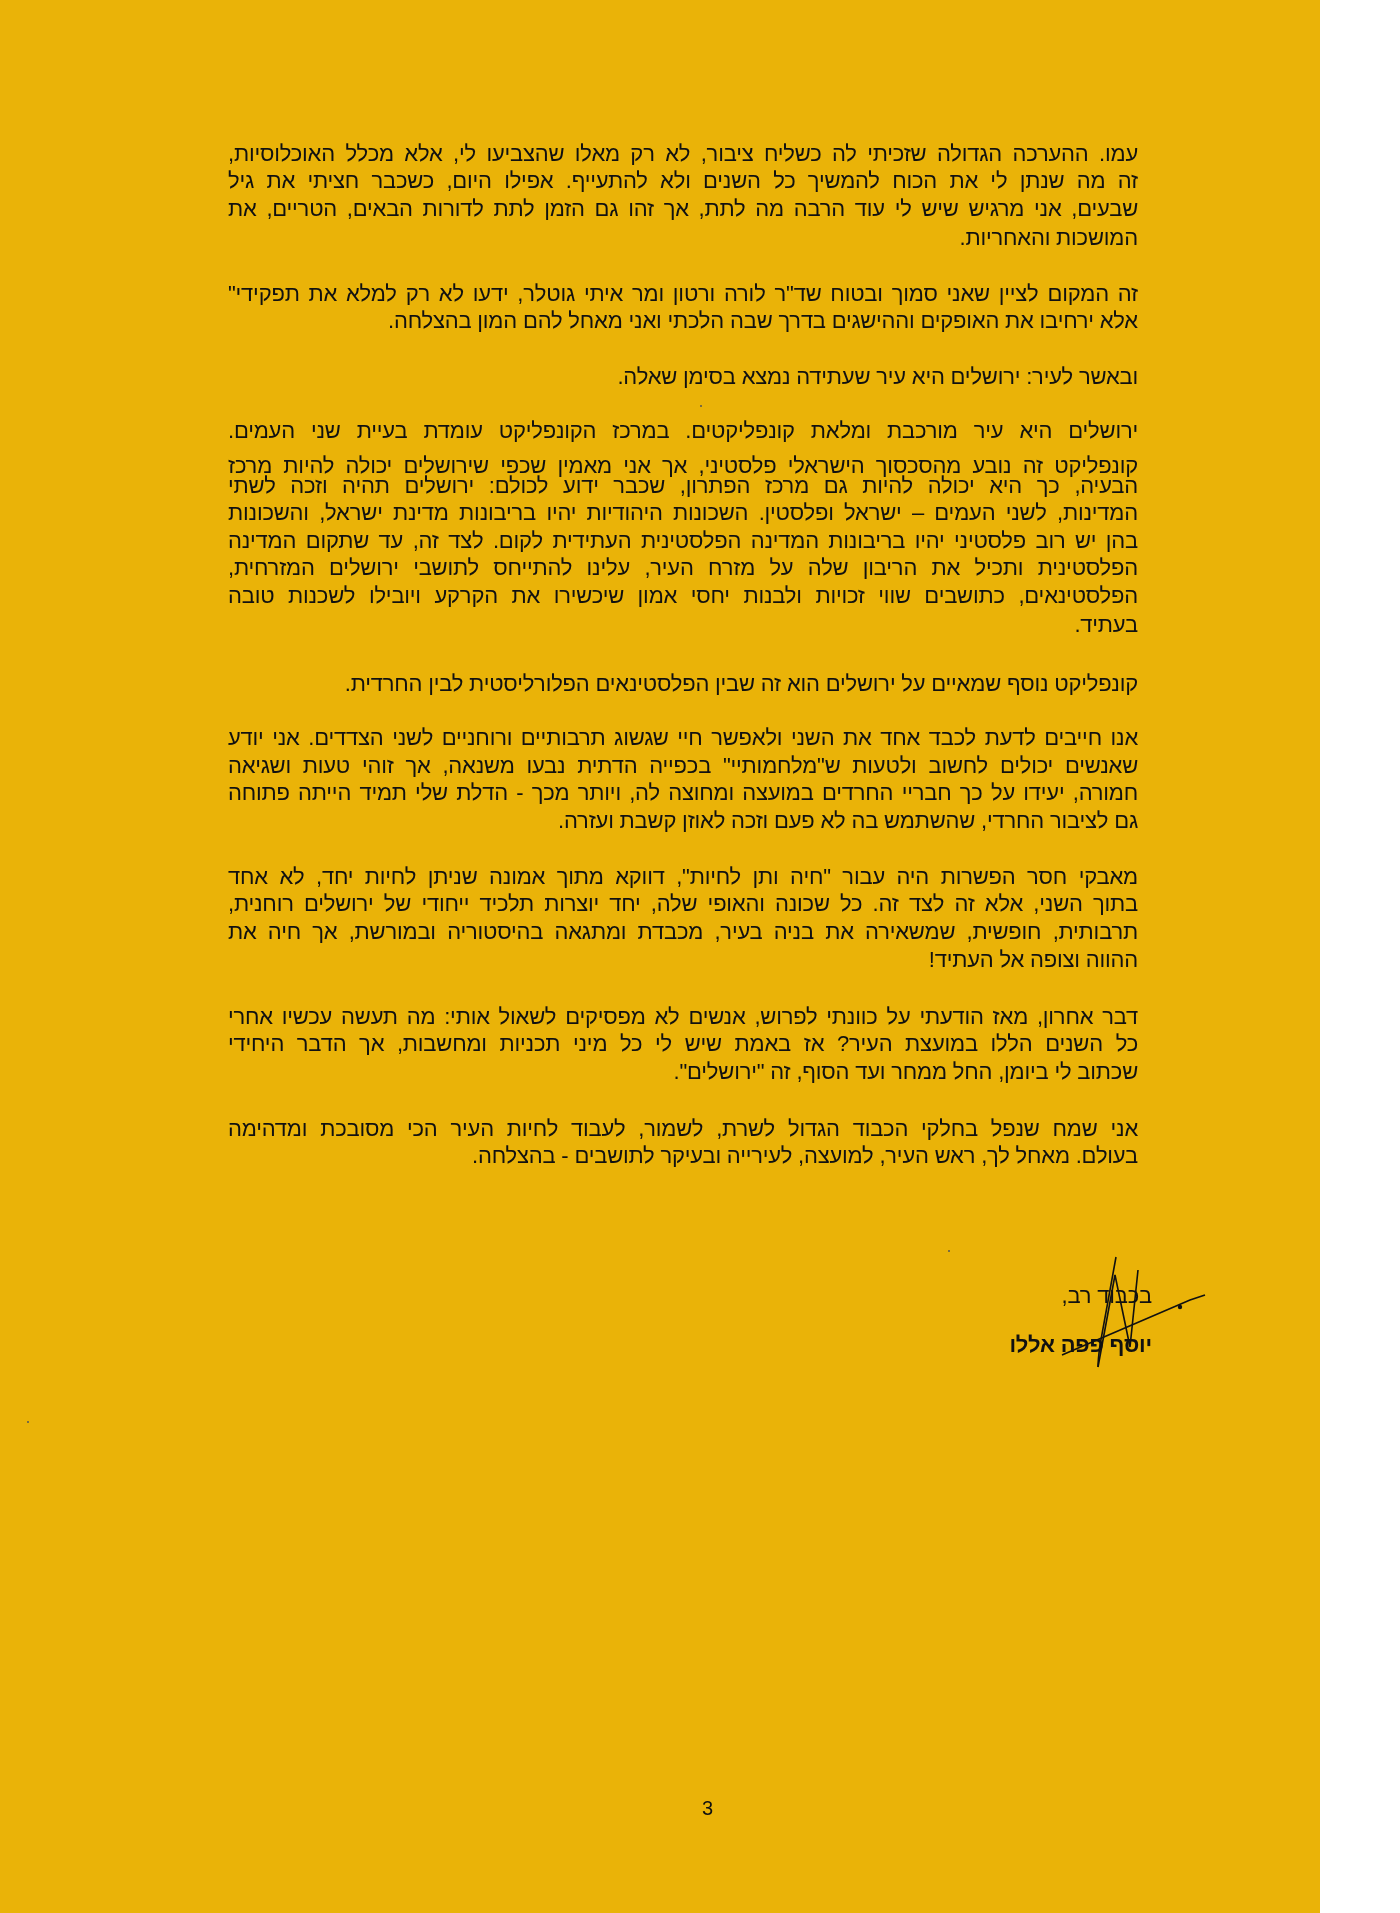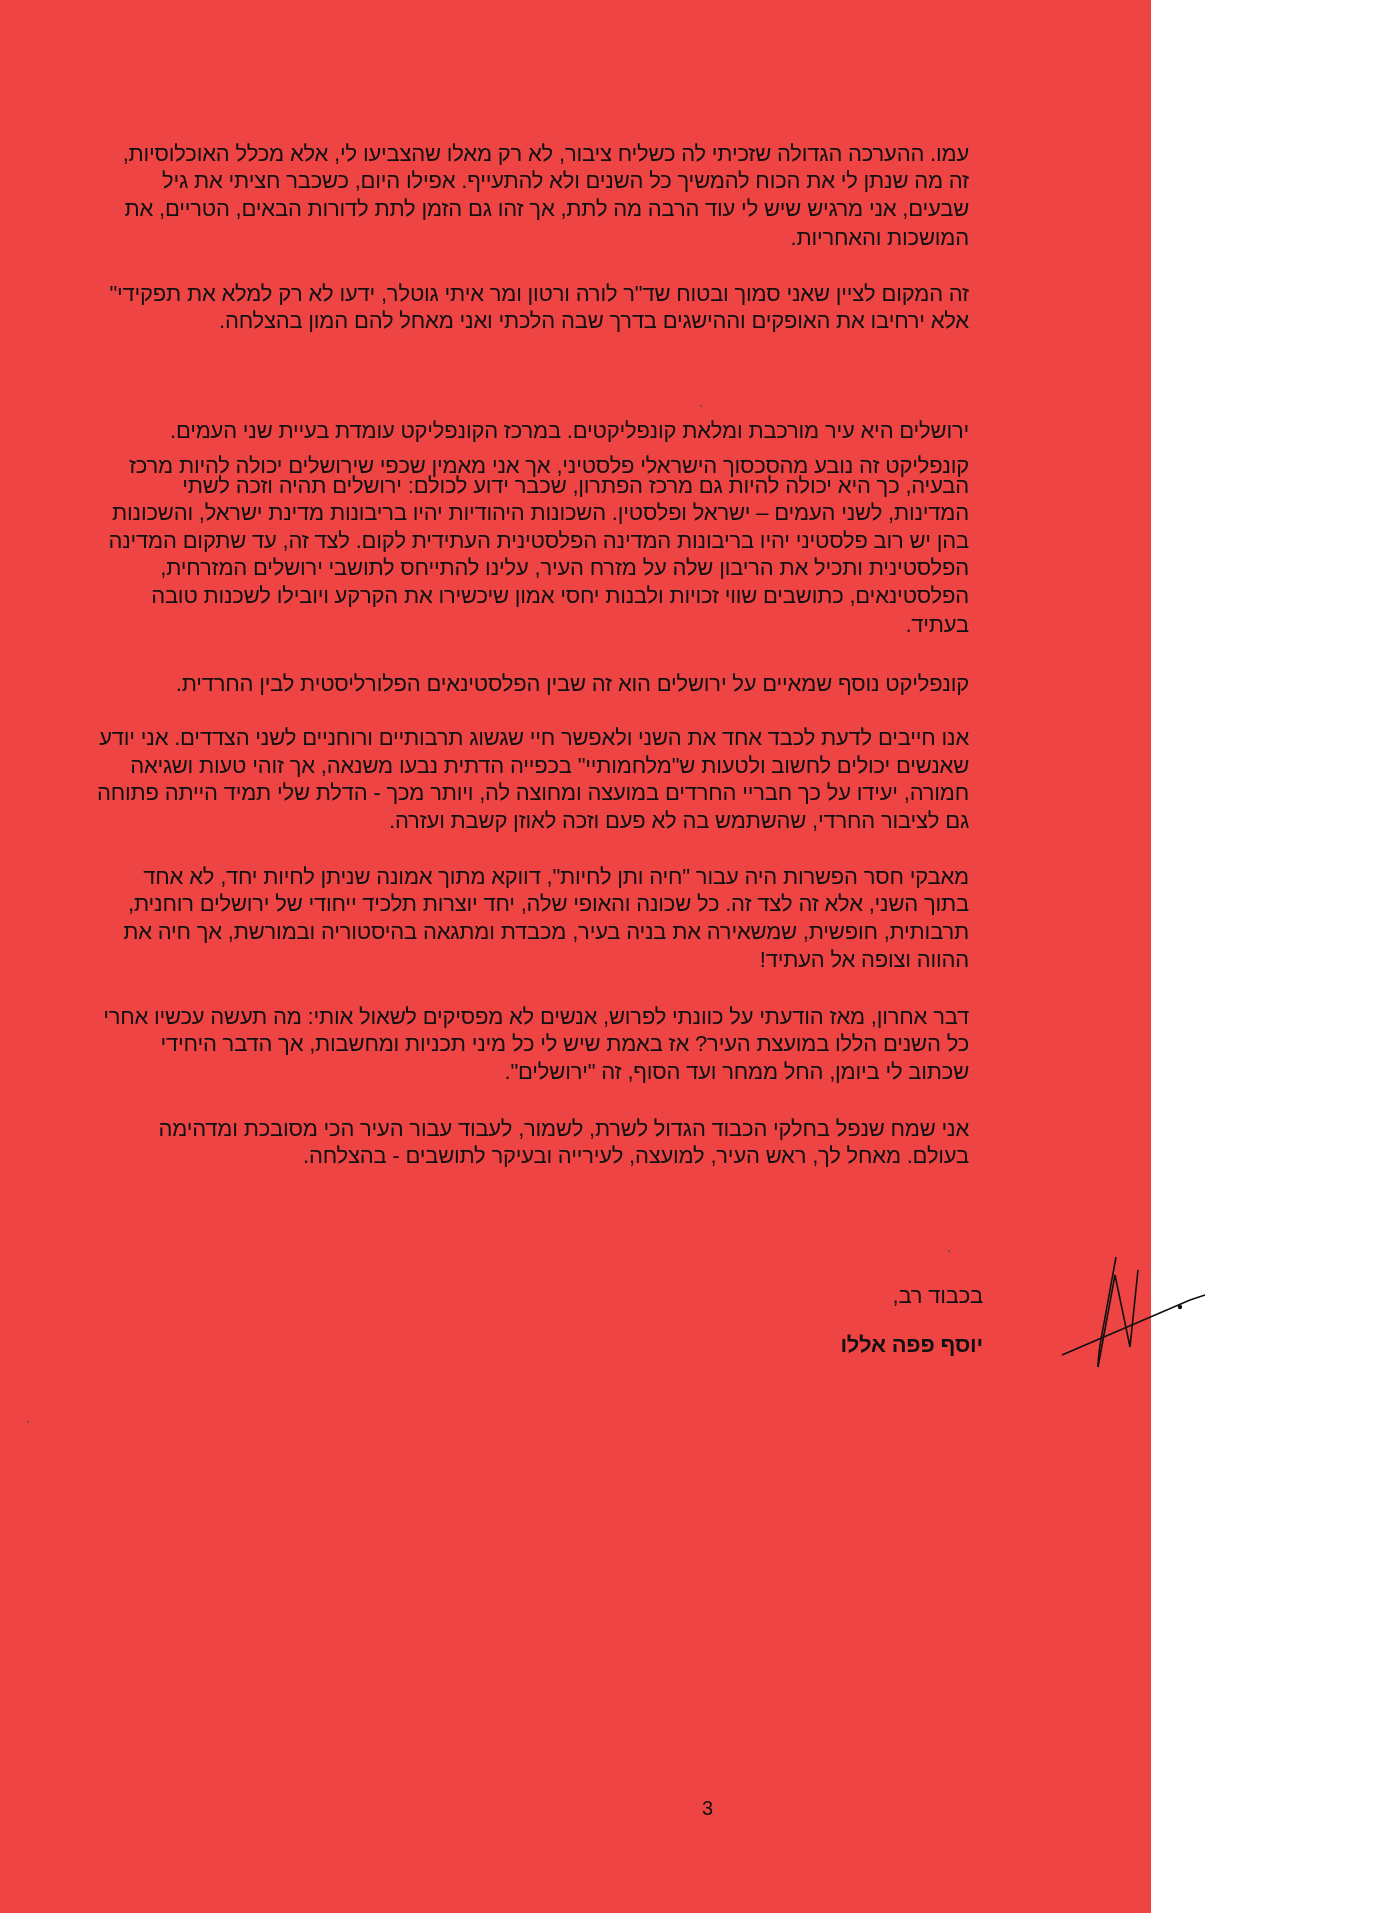--- a/index.html
+++ b/index.html
@@ -1,19 +1,19 @@
 <!DOCTYPE html>
 <html><head>
 <meta charset="utf-8">
 <style>
   html, body { margin: 0; padding: 0; background: #ffffff; }
   body { width: 1400px; height: 1913px; position: relative; overflow: hidden; }
   .page {
-    position: absolute; left: 0; top: 0; width: 1151px; height: 1913px;
-    background: #ef4444; color: #111111;
+    position: absolute; left: 0; top: 0; width: 1320px; height: 1913px;
+    background: #eab308; color: #111111;
     font-family: "Liberation Sans", "DejaVu Sans", sans-serif;
   }
   .line {
     position: absolute;
     right: 182px;
     direction: rtl;
     text-align: right;
     white-space: nowrap;
     font-size: 22px;
     line-height: 27px;
@@ -36,20 +36,21 @@
 <div class="page" dir="rtl">
 
   <div class="line justify" style="top:140px">עמו. ההערכה הגדולה שזכיתי לה כשליח ציבור, לא רק מאלו שהצביעו לי, אלא מכלל האוכלוסיות,</div>
   <div class="line justify" style="top:167px">זה מה שנתן לי את הכוח להמשיך כל השנים ולא להתעייף. אפילו היום, כשכבר חציתי את גיל</div>
   <div class="line justify" style="top:195px">שבעים, אני מרגיש שיש לי עוד הרבה מה לתת, אך זהו גם הזמן לתת לדורות הבאים, הטריים, את</div>
   <div class="line" style="top:224px">המושכות והאחריות.</div>
 
   <div class="line justify" style="top:280px">זה המקום לציין שאני סמוך ובטוח שד"ר לורה ורטון ומר איתי גוטלר, ידעו לא רק למלא את תפקידי"</div>
   <div class="line" style="top:307px">אלא ירחיבו את האופקים וההישגים בדרך שבה הלכתי ואני מאחל להם המון בהצלחה.</div>
 
+  <div class="line" style="top:363px">ובאשר לעיר: ירושלים היא עיר שעתידה נמצא בסימן שאלה.</div>
 
   <div class="line justify" style="top:417px">ירושלים היא עיר מורכבת ומלאת קונפליקטים. במרכז הקונפליקט עומדת בעיית שני העמים.</div>
   <div class="line justify" style="top:452px">קונפליקט זה נובע מהסכסוך הישראלי פלסטיני, אך אני מאמין שכפי שירושלים יכולה להיות מרכז</div>
   <div class="line justify" style="top:472px">הבעיה, כך היא יכולה להיות גם מרכז הפתרון, שכבר ידוע לכולם: ירושלים תהיה וזכה לשתי</div>
   <div class="line justify" style="top:499px">המדינות, לשני העמים – ישראל ופלסטין. השכונות היהודיות יהיו בריבונות מדינת ישראל, והשכונות</div>
   <div class="line justify" style="top:527px">בהן יש רוב פלסטיני יהיו בריבונות המדינה הפלסטינית העתידית לקום. לצד זה, עד שתקום המדינה</div>
   <div class="line justify" style="top:554px">הפלסטינית ותכיל את הריבון שלה על מזרח העיר, עלינו להתייחס לתושבי ירושלים המזרחית,</div>
   <div class="line justify" style="top:582px">הפלסטינאים, כתושבים שווי זכויות ולבנות יחסי אמון שיכשירו את הקרקע ויובילו לשכנות טובה</div>
   <div class="line" style="top:611px">בעתיד.</div>
 
@@ -62,21 +63,21 @@
 
   <div class="line justify" style="top:863px">מאבקי חסר הפשרות היה עבור "חיה ותן לחיות", דווקא מתוך אמונה שניתן לחיות יחד, לא אחד</div>
   <div class="line justify" style="top:890px">בתוך השני, אלא זה לצד זה. כל שכונה והאופי שלה, יחד יוצרות תלכיד ייחודי של ירושלים רוחנית,</div>
   <div class="line justify" style="top:918px">תרבותית, חופשית, שמשאירה את בניה בעיר, מכבדת ומתגאה בהיסטוריה ובמורשת, אך חיה את</div>
   <div class="line" style="top:946px">ההווה וצופה אל העתיד!</div>
 
   <div class="line justify" style="top:1003px">דבר אחרון, מאז הודעתי על כוונתי לפרוש, אנשים לא מפסיקים לשאול אותי: מה תעשה עכשיו אחרי</div>
   <div class="line justify" style="top:1030px">כל השנים הללו במועצת העיר? אז באמת שיש לי כל מיני תכניות ומחשבות, אך הדבר היחידי</div>
   <div class="line" style="top:1058px">שכתוב לי ביומן, החל ממחר ועד הסוף, זה "ירושלים".</div>
 
-  <div class="line justify" style="top:1115px">אני שמח שנפל בחלקי הכבוד הגדול לשרת, לשמור, לעבוד עבור העיר הכי מסובכת ומדהימה</div>
+  <div class="line justify" style="top:1115px">אני שמח שנפל בחלקי הכבוד הגדול לשרת, לשמור, לעבוד לחיות העיר הכי מסובכת ומדהימה</div>
   <div class="line" style="top:1142px">בעולם. מאחל לך, ראש העיר, למועצה, לעירייה ובעיקר לתושבים - בהצלחה.</div>
 
   <div class="line closing" style="top:1282px; right:168px">בכבוד רב,</div>
   <div class="line signature-name" style="top:1331px; right:168px">יוסף פפה אללו</div>
 
   <svg class="sig-svg" width="180" height="130" viewBox="0 0 180 130">
     <path d="M56 2 L40 90 Q38 105 38 112" stroke="#111" stroke-width="1.6" fill="none"></path>
     <path d="M38 112 L55 20 L70 92 L78 15" stroke="#111" stroke-width="1.6" fill="none"></path>
     <path d="M2 100 L130 45 L145 40" stroke="#111" stroke-width="1.6" fill="none"></path>
     <circle cx="120" cy="52" r="2.2" fill="#111"></circle>

